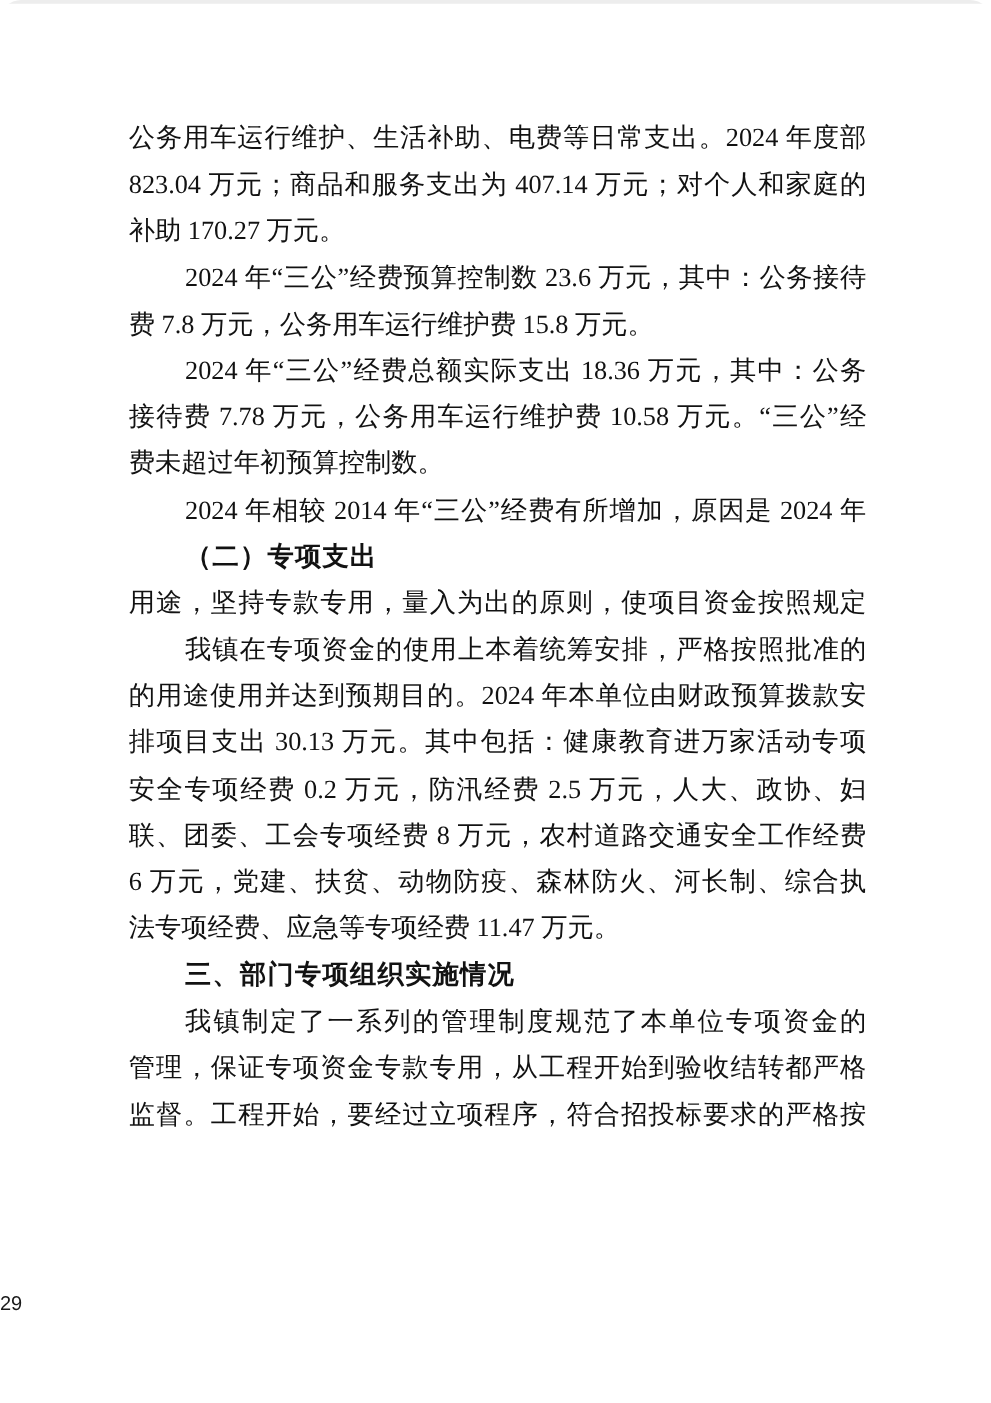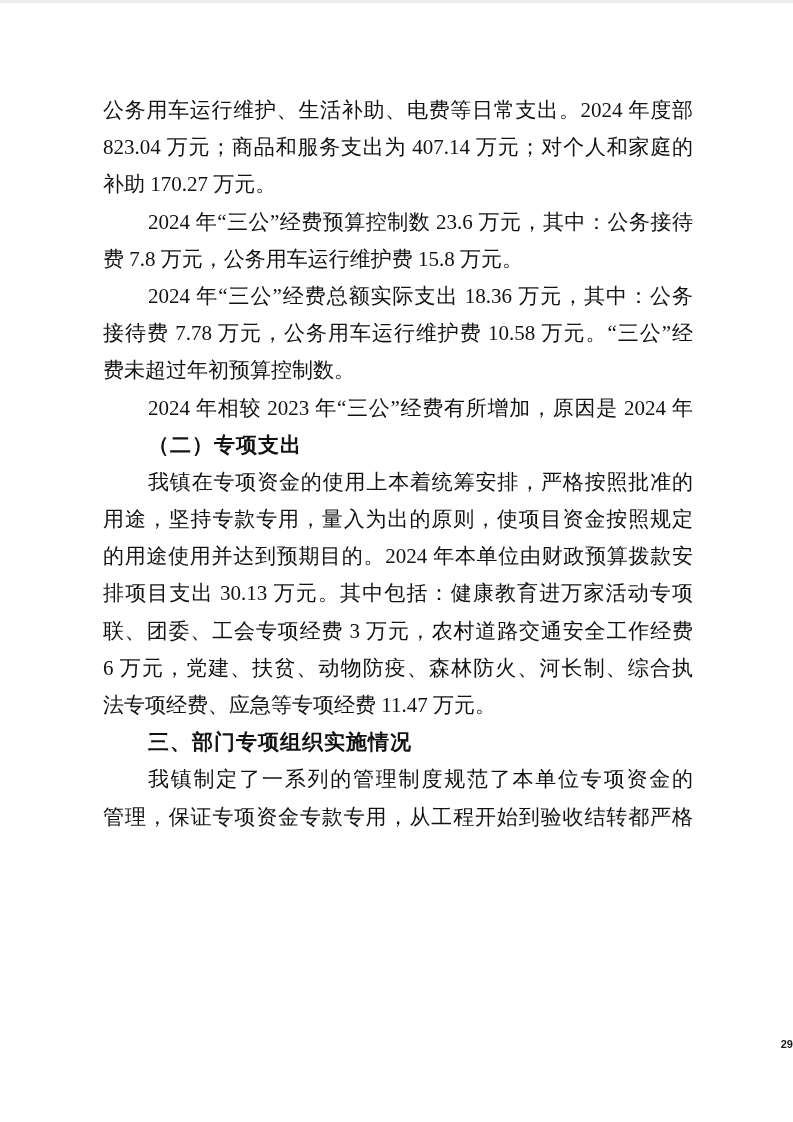--- a/index.html
+++ b/index.html
@@ -8,20 +8,21 @@
     background: #ffffff;
   }
   .page {
     position: relative;
     width: 793px;
     height: 1122px;
     background: #ffffff;
     overflow: hidden;
     font-family: "Liberation Serif", "DejaVu Serif", serif;
     color: #121212;
+    border-radius: 17px;
   }
   .page-edge-top {
     position: absolute;
     top: 0; left: 0; right: 0;
     height: 3px;
     background: #ededed;
   }
   .doc-body {
     position: absolute;
     left: 103px;
@@ -49,49 +50,50 @@
     font-weight: bold;
     text-align: center;
     text-align-last: left;
     letter-spacing: 1px;
   }
   .page-num {
     position: absolute;
     top: 1034px;
     left: 0;
     width: 100%;
-    text-align: right;
-    font-size: 11px;
+    text-align: left;
+    font-size: 16px;
     line-height: 20px;
     font-family: "Liberation Sans", "DejaVu Sans", sans-serif;
     color: #1a1a1a;
-    font-weight: bold;
   }
 </style>
 </head>
 <body>
 
 <div class="page">
   <div class="page-edge-top"></div>
   <div class="doc-body">
       <div class="line fill">公务用车运行维护、生活补助、电费等日常支出。2024 年度部</div>
       <div class="line fill">823.04 万元；商品和服务支出为 407.14 万元；对个人和家庭的</div>
       <div class="line">补助 170.27 万元。</div>
       <div class="line indent fill">2024 年“三公”经费预算控制数 23.6 万元，其中：公务接待</div>
       <div class="line">费 7.8 万元，公务用车运行维护费 15.8 万元。</div>
       <div class="line indent fill">2024 年“三公”经费总额实际支出 18.36 万元，其中：公务</div>
       <div class="line fill">接待费 7.78 万元，公务用车运行维护费 10.58 万元。“三公”经</div>
       <div class="line">费未超过年初预算控制数。</div>
-      <div class="line indent fill">2024 年相较 2023 年“三公”经费有所增加，原因是 2024 年</div>
+      <div class="line indent fill">2024 年相较 2014 年“三公”经费有所增加，原因是 2024 年</div>
       <div class="line heading indent">（二）专项支出</div>
+      <div class="line fill">用途，坚持专款专用，量入为出的原则，使项目资金按照规定</div>
       <div class="line indent fill">我镇在专项资金的使用上本着统筹安排，严格按照批准的</div>
-      <div class="line fill">用途，坚持专款专用，量入为出的原则，使项目资金按照规定</div>
       <div class="line fill">的用途使用并达到预期目的。2024 年本单位由财政预算拨款安</div>
       <div class="line fill">排项目支出 30.13 万元。其中包括：健康教育进万家活动专项</div>
-      <div class="line fill">联、团委、工会专项经费 3 万元，农村道路交通安全工作经费</div>
+      <div class="line fill">安全专项经费 0.2 万元，防汛经费 2.5 万元，人大、政协、妇</div>
+      <div class="line fill">联、团委、工会专项经费 8 万元，农村道路交通安全工作经费</div>
       <div class="line fill">6 万元，党建、扶贫、动物防疫、森林防火、河长制、综合执</div>
       <div class="line">法专项经费、应急等专项经费 11.47 万元。</div>
       <div class="line heading indent">三、部门专项组织实施情况</div>
       <div class="line indent fill">我镇制定了一系列的管理制度规范了本单位专项资金的</div>
       <div class="line fill">管理，保证专项资金专款专用，从工程开始到验收结转都严格</div>
+      <div class="line fill">监督。工程开始，要经过立项程序，符合招投标要求的严格按</div>
     </div>
   <div class="page-num">29</div>
 </div>
 
 </body></html>

